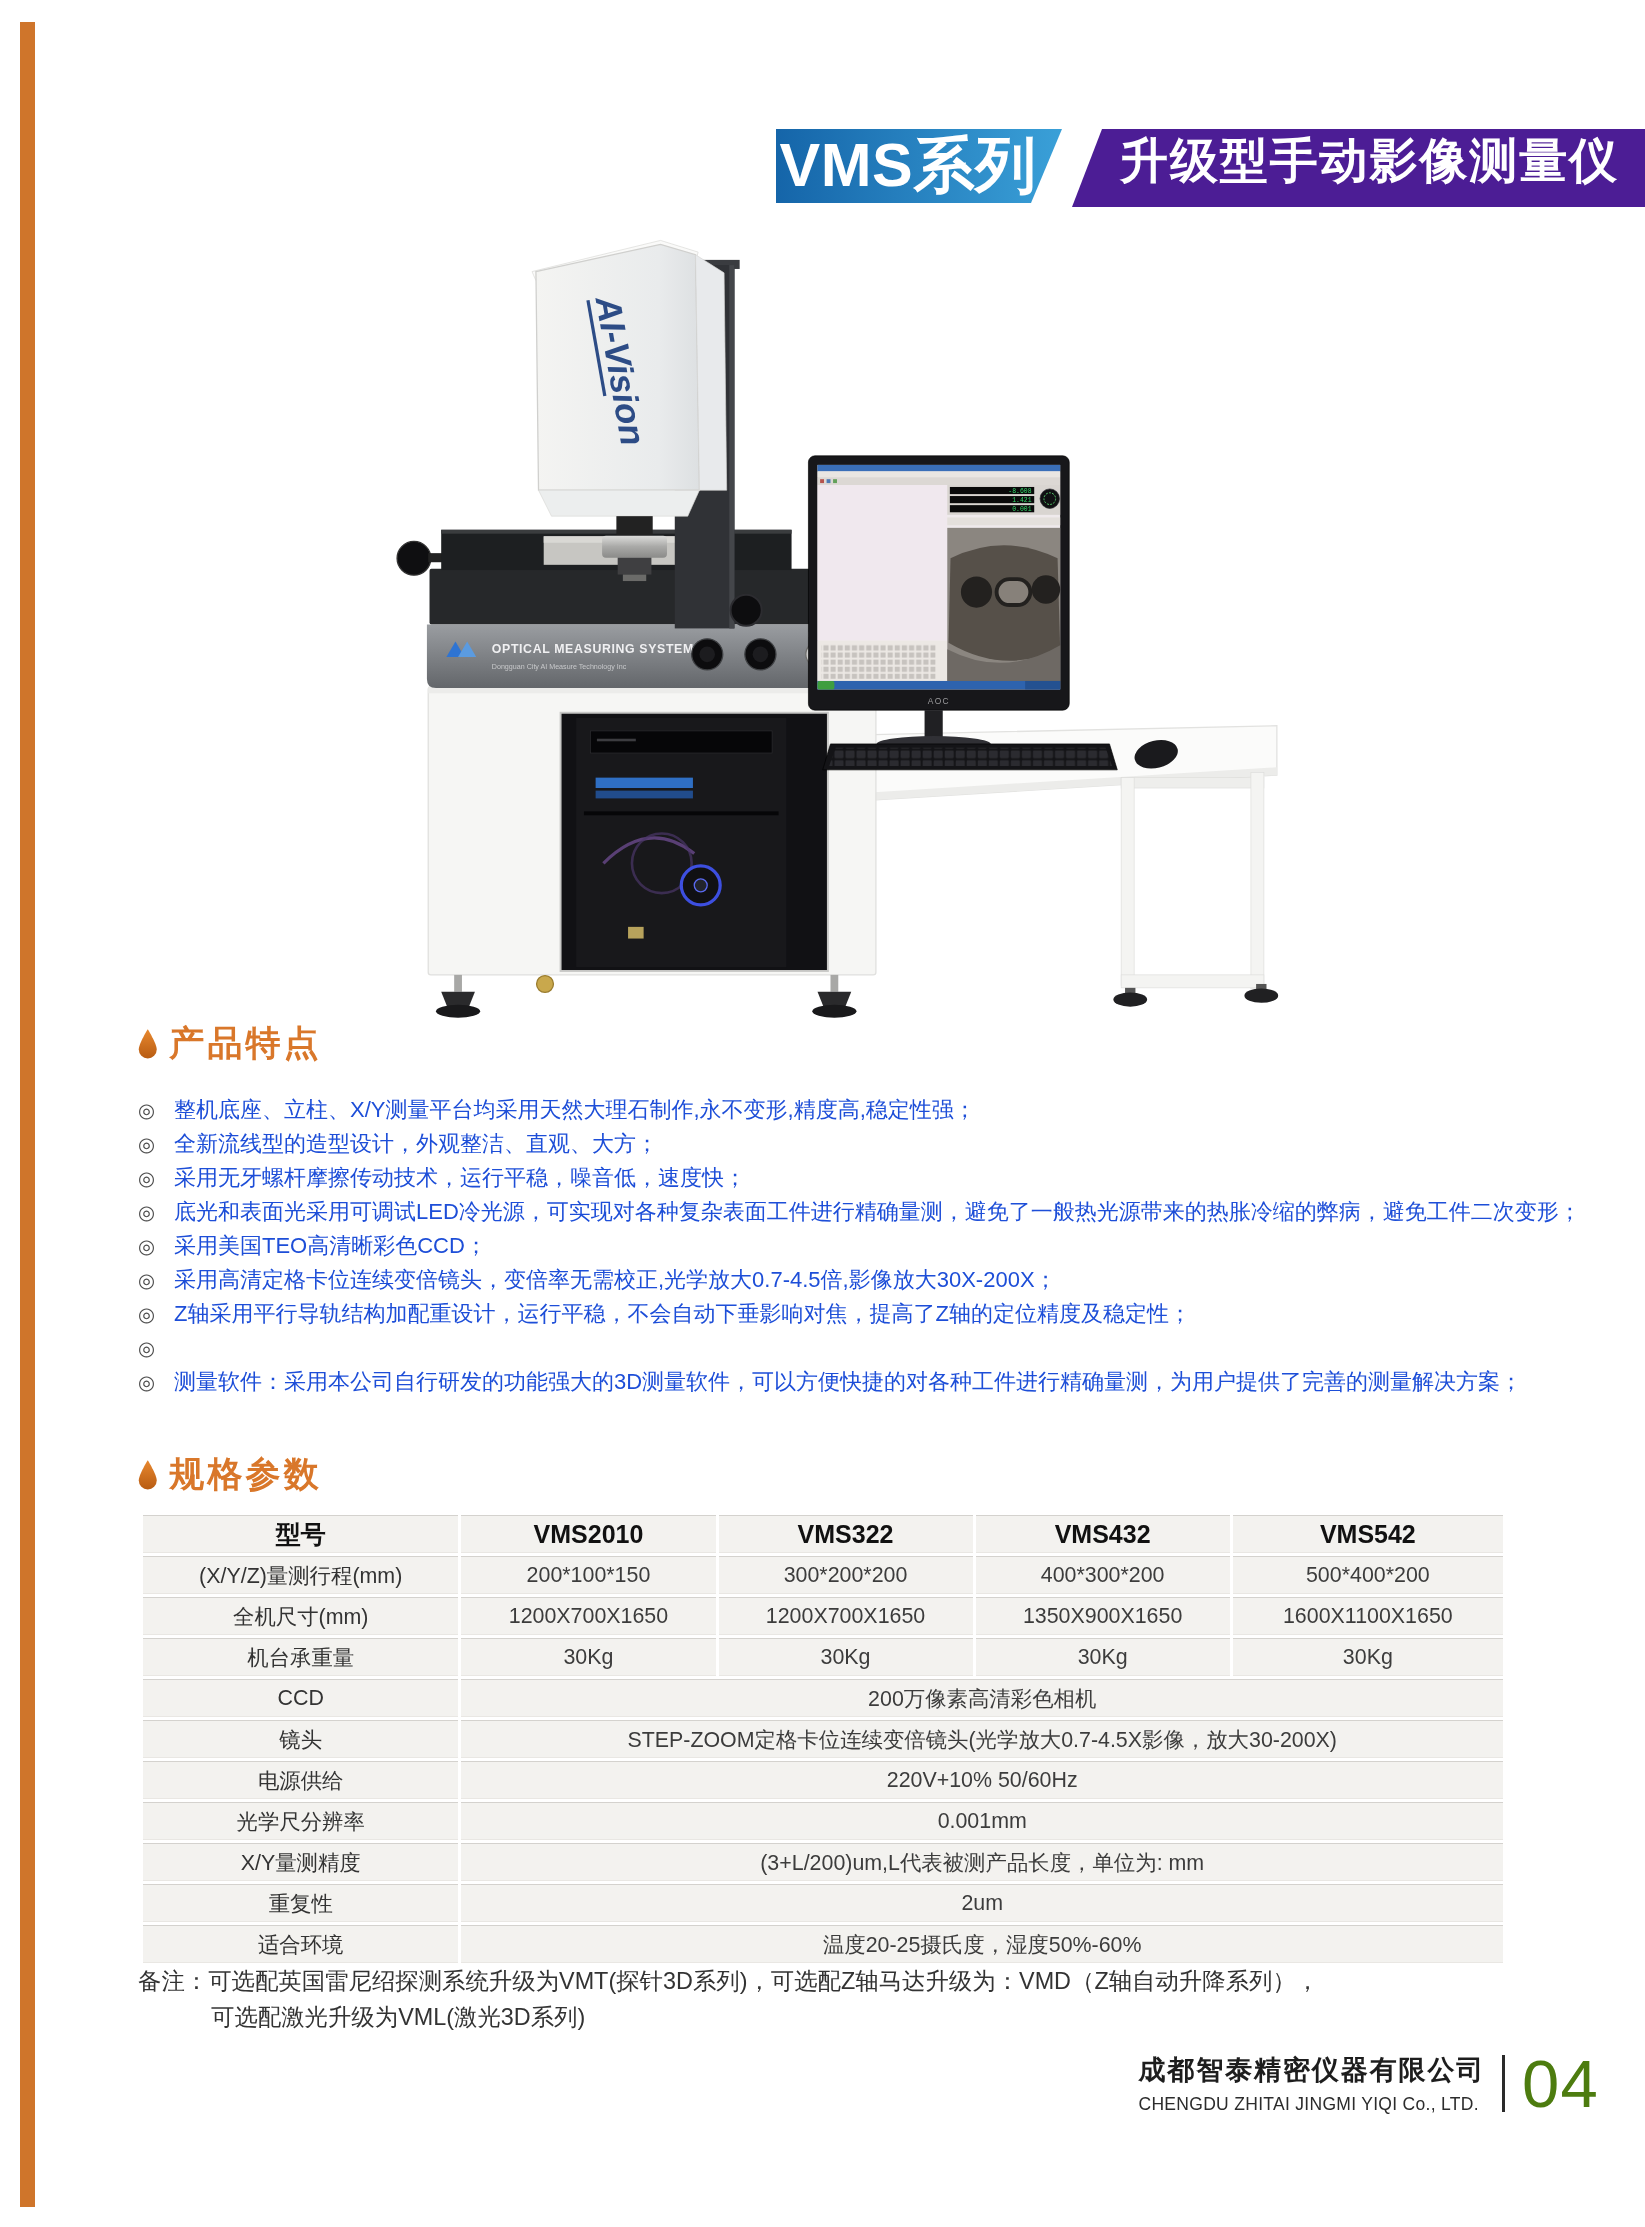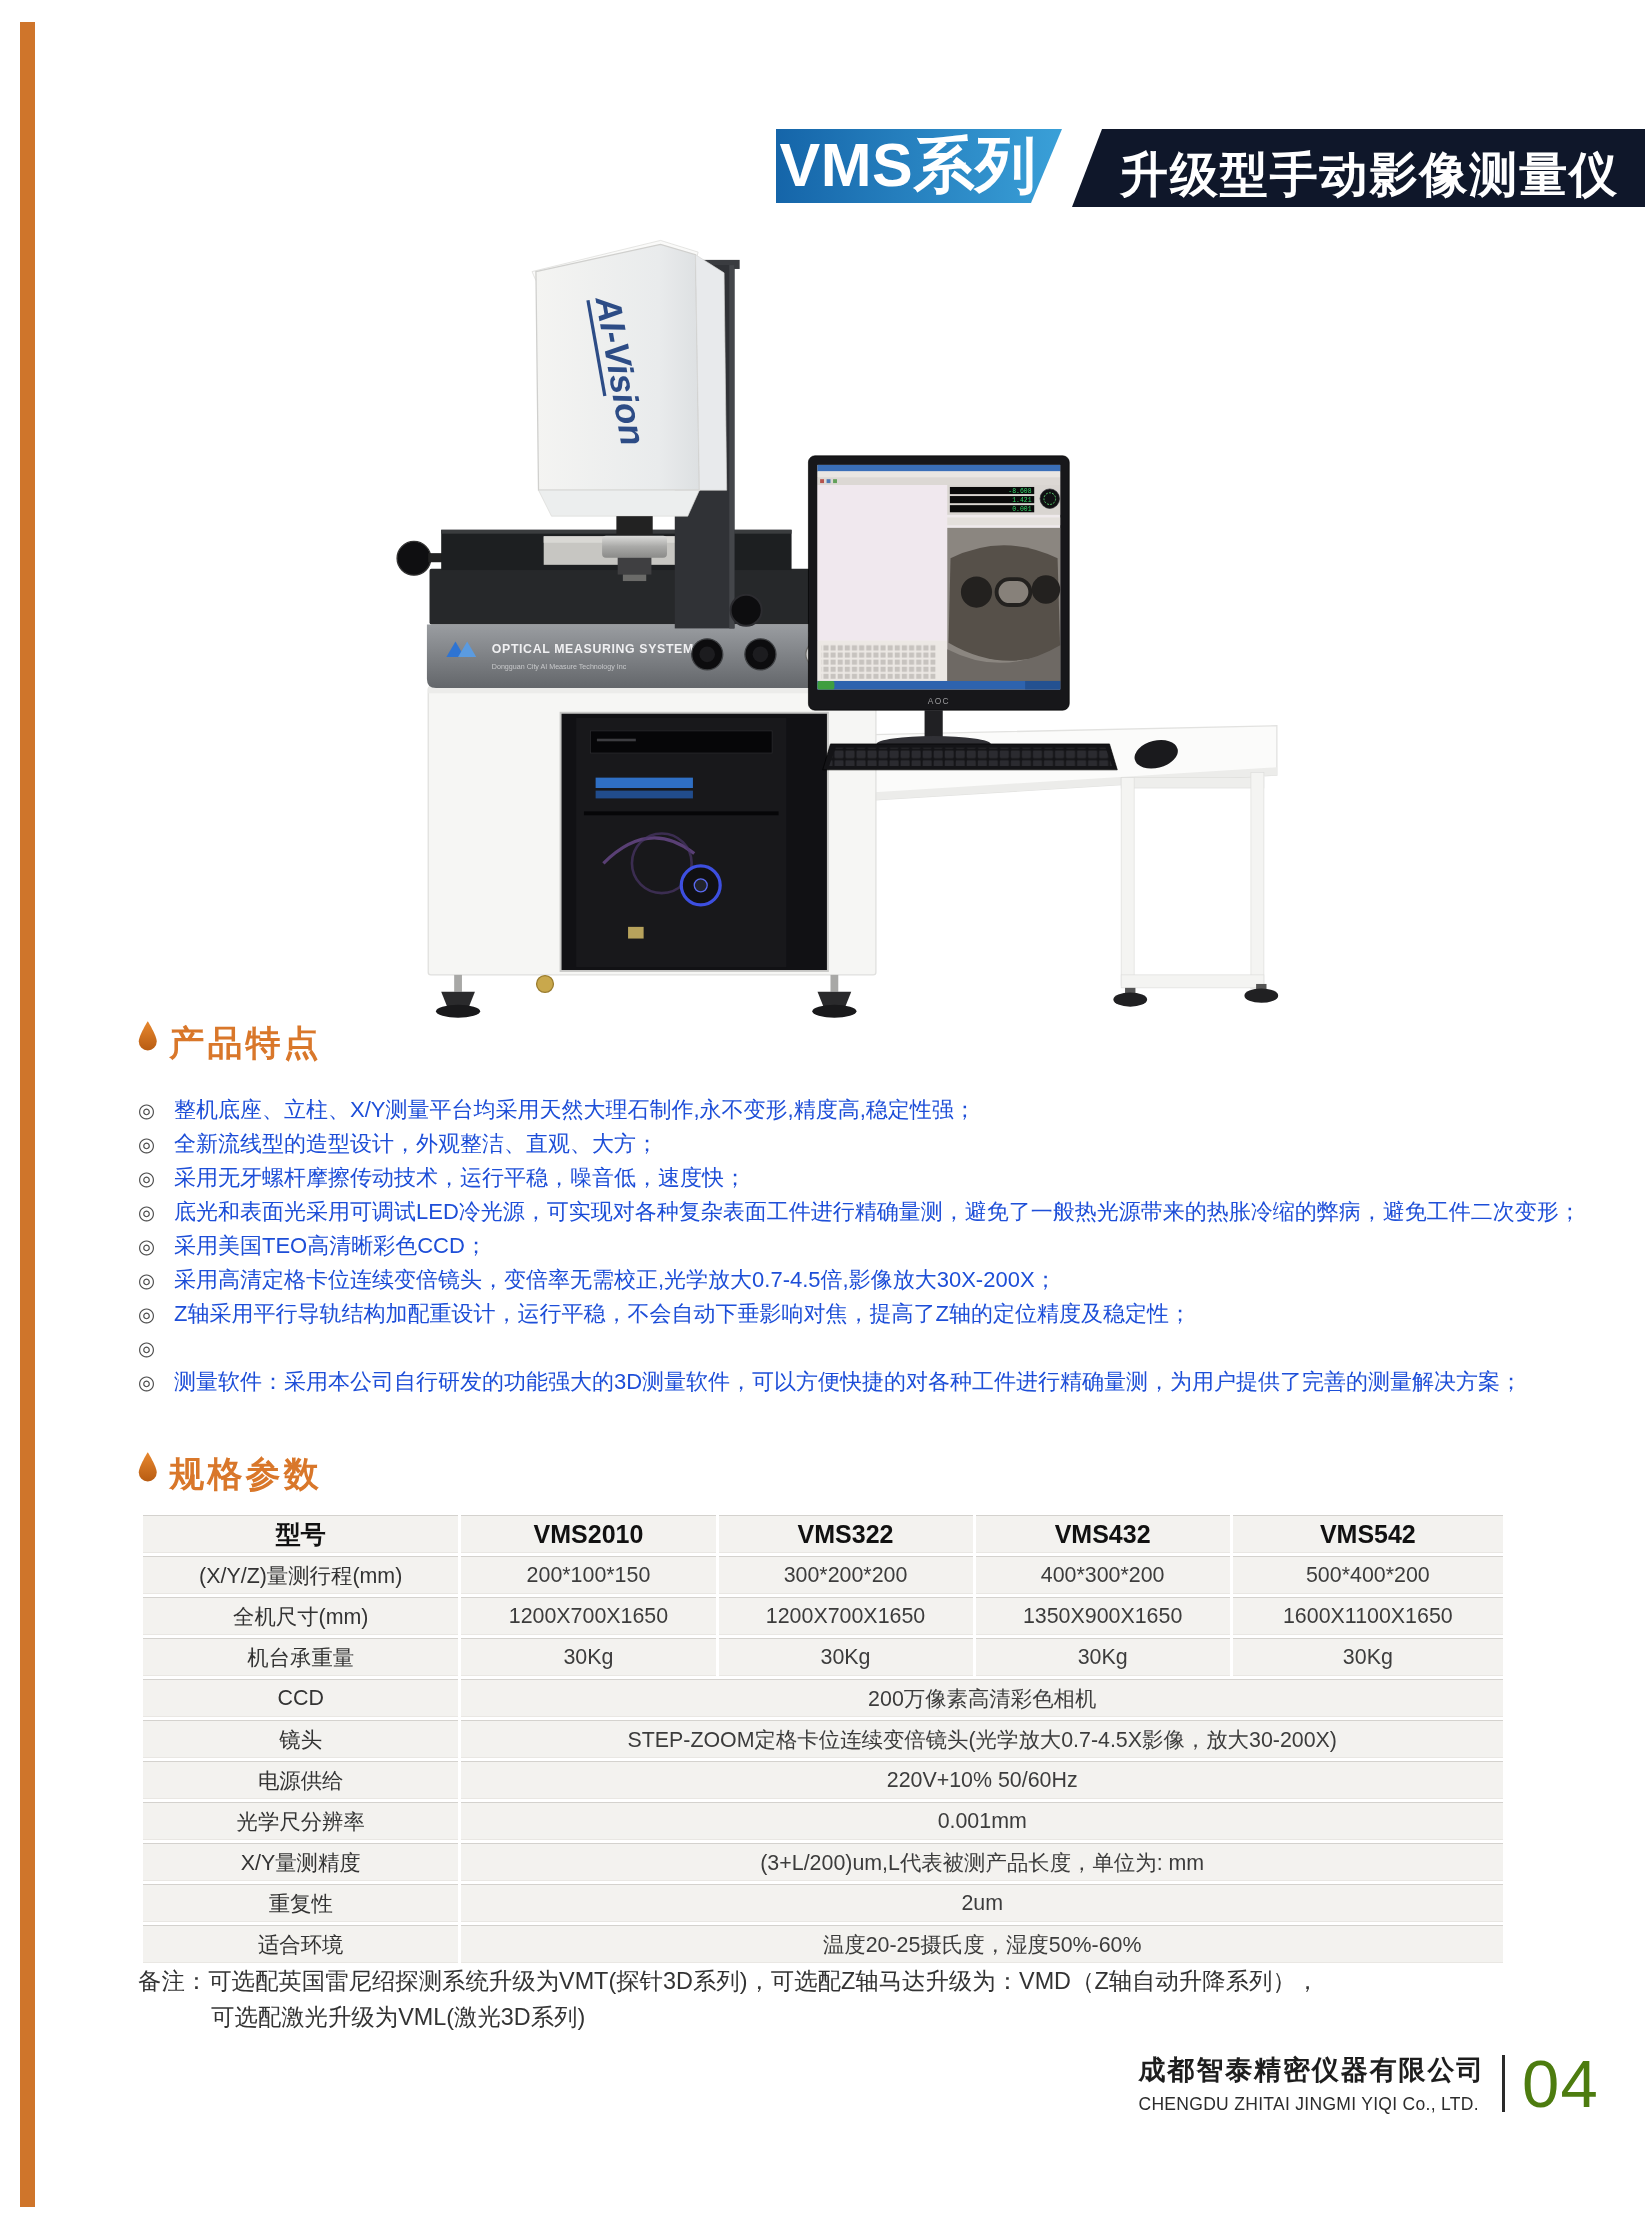--- a/index.html
+++ b/index.html
@@ -6,27 +6,27 @@
   .page{position:relative;width:1646px;height:2227px;background:#ffffff;overflow:hidden;
         font-family:"Liberation Sans",sans-serif;color:#333;}
   .left-strip{position:absolute;left:19.5px;top:22px;width:15.6px;height:2185px;background:#cf752b;}
 
   
   .banner-blue{position:absolute;left:776px;top:129px;width:286px;height:74px;
     background:linear-gradient(90deg,#1565a9,#3aa0d8);
     clip-path:polygon(0 0,100% 0,calc(100% - 31px) 100%,0 100%);
     display:flex;align-items:center;justify-content:center;}
   .banner-blue span{color:#fff;font-size:61px;font-weight:bold;letter-spacing:0.6px;padding-right:22px;}
-  .banner-gray{position:absolute;left:1072px;top:129px;width:574px;height:78px;background:#0f172a;
+  .banner-gray{position:absolute;left:1072px;top:129px;width:574px;height:78px;background:#4c1d95;
     clip-path:polygon(30px 0,100% 0,100% 100%,0 100%);
-    display:flex;align-items:flex-end;}
+    display:flex;align-items:flex-start;}
   .banner-gray span{color:#fff;font-size:48px;font-weight:bold;letter-spacing:1.9px;padding-left:48px;}
 
   
-  .sec-head{position:absolute;left:138px;display:flex;gap:11.7px;}
+  .sec-head{position:absolute;left:138px;display:flex;align-items:center;gap:11.7px;}
   .sec-head h2{margin:0;font-size:35px;font-weight:bold;color:#d9772a;letter-spacing:3.2px;}
   .sec-head .drop{width:19.5px;height:31px;}
 
   
   .features{position:absolute;left:138px;top:1093px;}
   .feat-line{display:flex;align-items:flex-start;height:34px;line-height:34px;white-space:nowrap;}
   .feat-line .mark{width:36px;font-size:19.5px;color:#4a4a4a;}
   .feat-line .txt{font-size:22px;color:#1d4ed8;}
 
   

